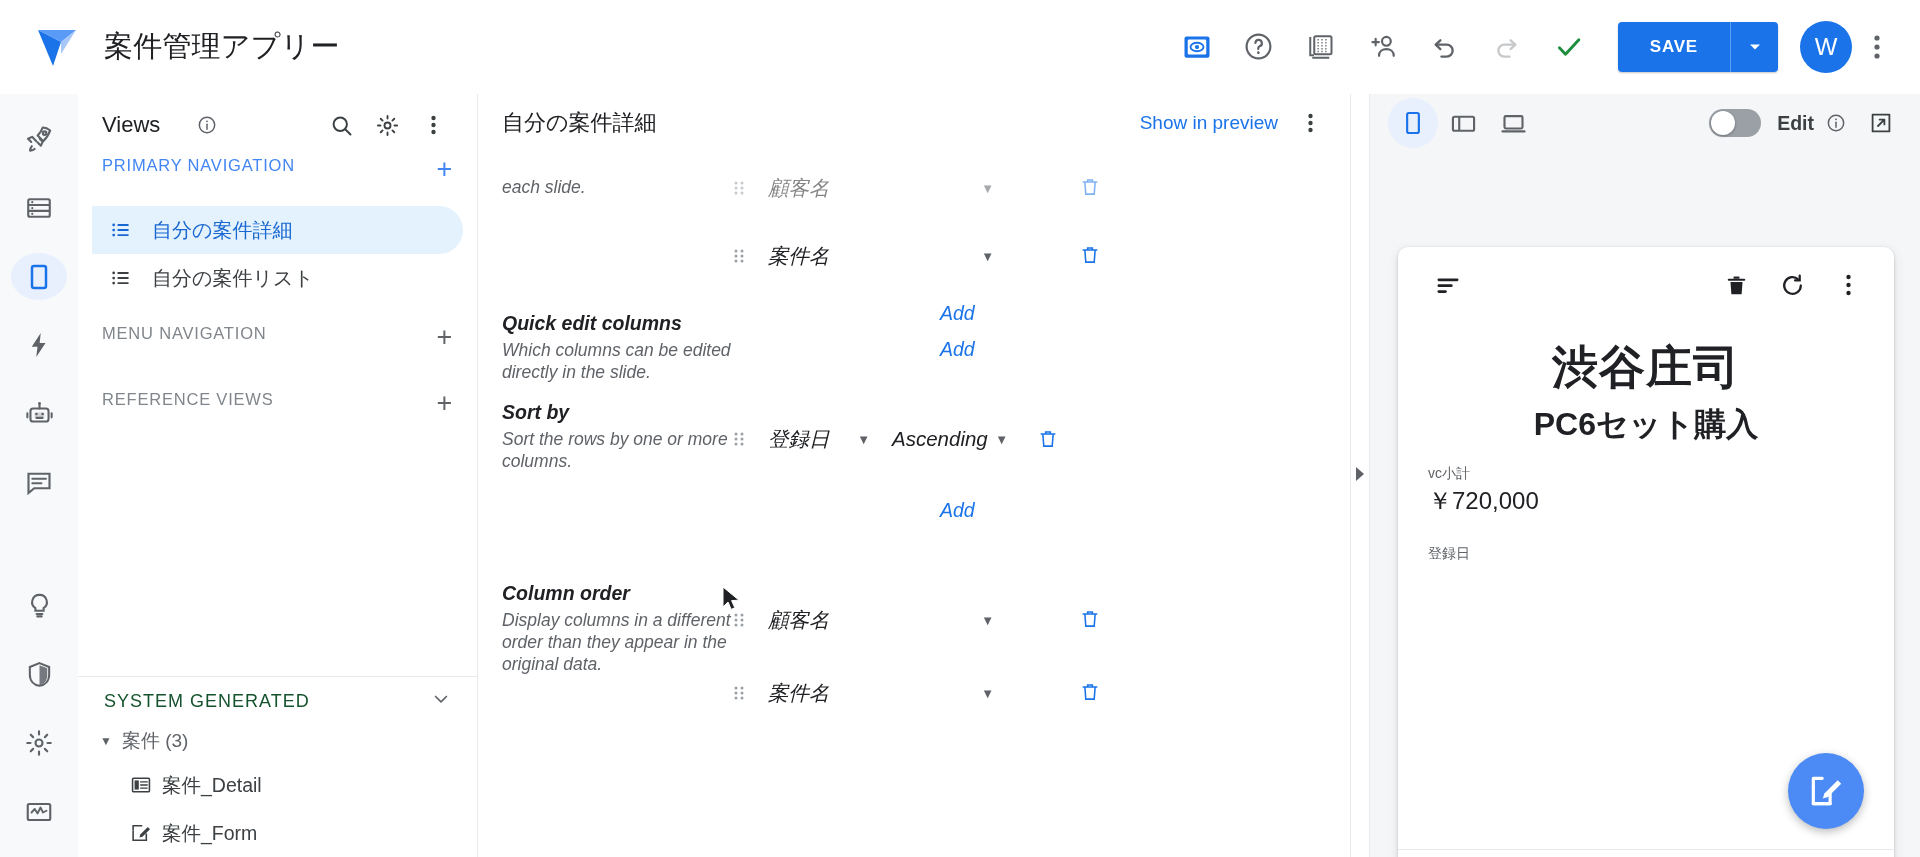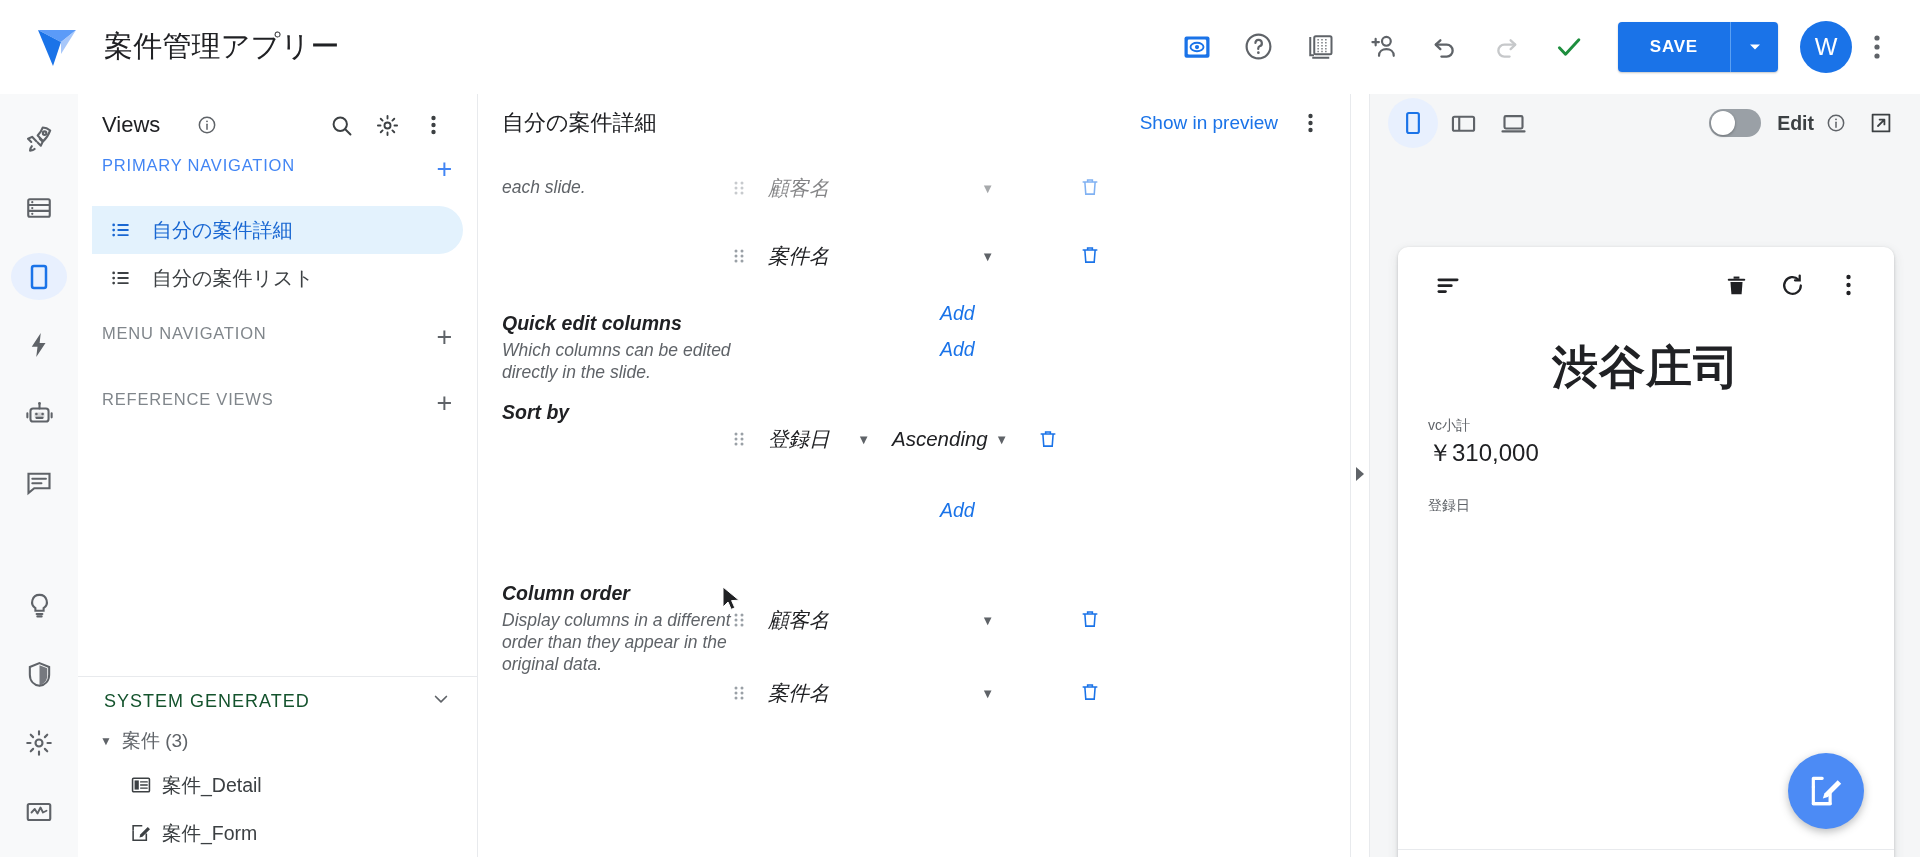--- a/index.html
+++ b/index.html
@@ -542,20 +542,21 @@
         <div class="rowDesc">Which columns can be edited directly in the slide.</div>
       </div>
       <div style="flex:1; position:relative;">
         <div class="addLink" style="position:absolute; left:200px; top:26px">Add</div>
       </div>
     </div>
 
     <div class="row" style="top:249px">
       <div class="labelCol">
         <div class="rowTitle">Sort by</div>
+        <div class="rowDesc">Sort the rows by one or more columns.</div>
       </div>
       <div style="flex:1; position:relative;">
         <div class="fieldRow" style="position:absolute; left:-14px; top:16px;">
           <span class="grip">
             <svg width="12" height="18" viewBox="0 0 12 18" fill="#9aa0a6">
               <circle cx="3" cy="4" r="1.5"></circle>
                 <circle cx="9" cy="4" r="1.5"></circle>
               <circle cx="3" cy="9" r="1.5"></circle>
                 <circle cx="9" cy="9" r="1.5"></circle>
               <circle cx="3" cy="14" r="1.5"></circle>
@@ -710,24 +711,25 @@
         <svg width="7" height="26" viewBox="0 0 7 26" fill="#202124">
           <circle cx="3.5" cy="5" r="2.2"></circle>
             <circle cx="3.5" cy="13" r="2.2"></circle>
             <circle cx="3.5" cy="21" r="2.2"></circle>
         </svg>
       </div>
     </div>
   </div>
 
   <div id="recTitle">渋谷庄司</div>
+  <div id="recSub">PC6セット購入</div>
 
   <div class="fieldBlock">
     <div class="fLabel">vc小計</div>
-    <div class="fValue">￥310,000</div>
+    <div class="fValue">￥720,000</div>
   </div>
   <div class="fieldBlock" style="margin-top:28px">
     <div class="fLabel">登録日</div>
   </div>
 
   <div id="fab">
     <svg width="38" height="38" viewBox="0 0 24 24" fill="none" stroke="#fff" stroke-width="2" stroke-linecap="round" stroke-linejoin="round">
       <path d="M4 9.4V20h10.6"></path>
       <path d="M4 9.4V4h5.6"></path>
       <path d="M4 20h10.6V13.4"></path>

